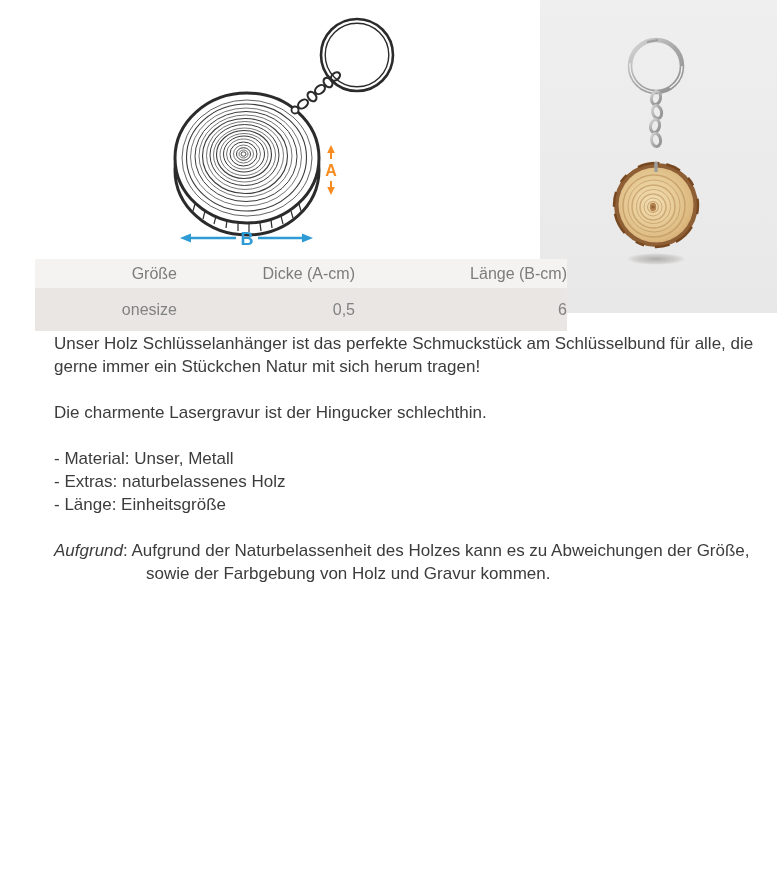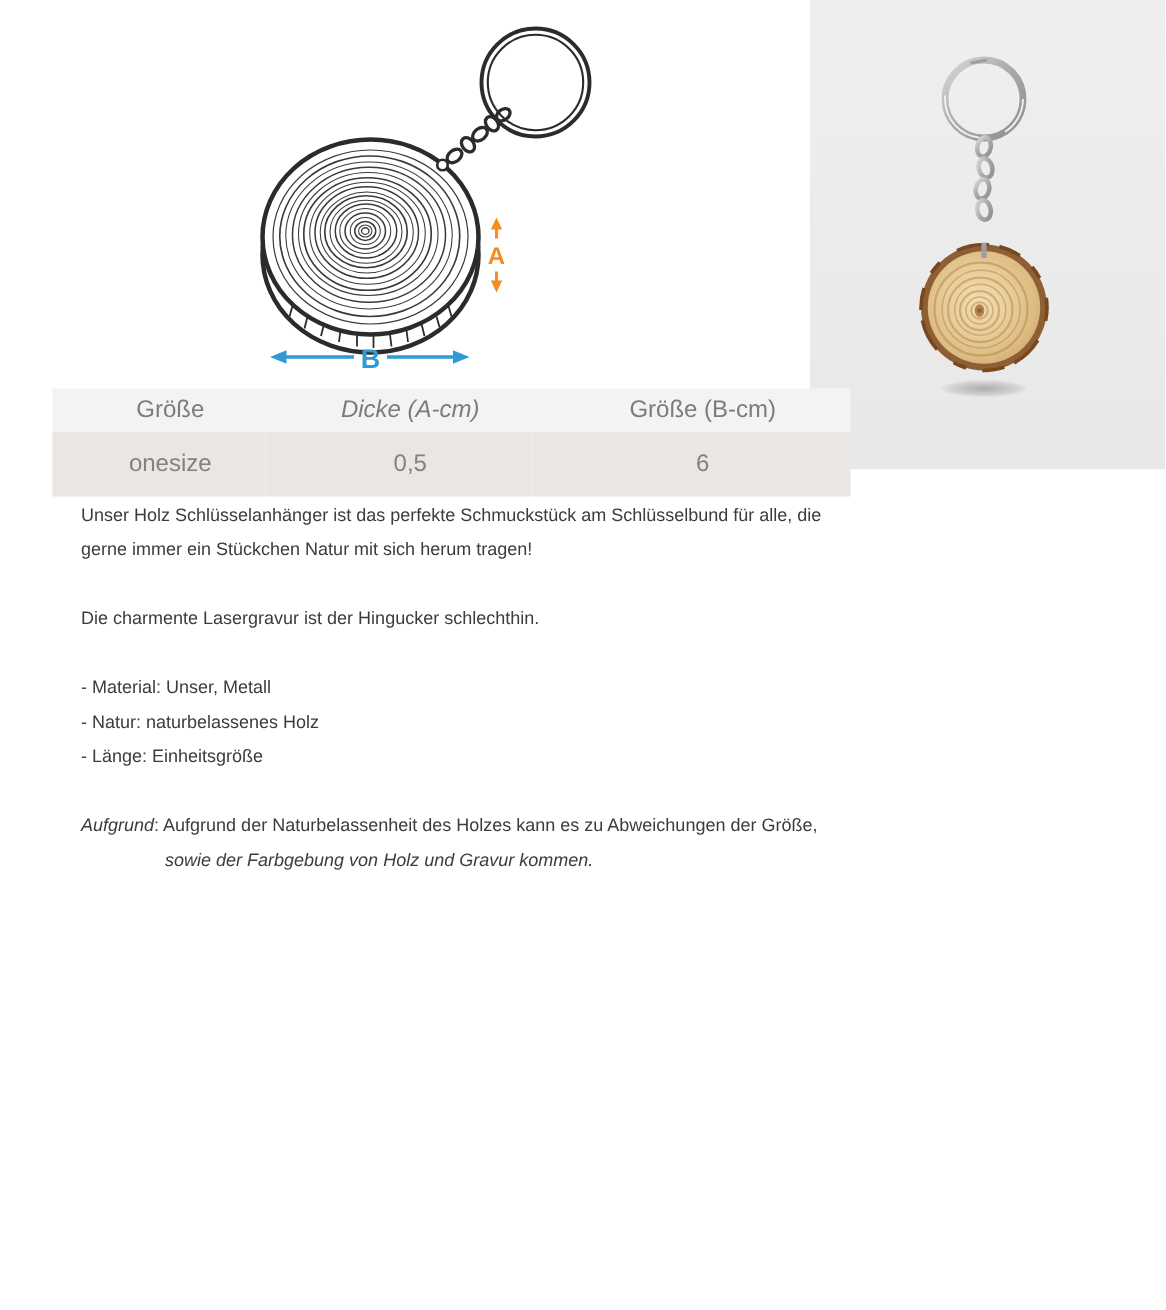--- a/index.html
+++ b/index.html
@@ -11,36 +11,36 @@
   .diagram{position:absolute;left:150px;top:0;width:260px;height:260px;}
   
   .photo{position:absolute;left:540px;top:0;width:237px;height:313px;}
   
   .size-table{
     position:absolute;left:35px;top:259px;width:487px;
     border-collapse:collapse;table-layout:fixed;
     font-size:16px;
   }
   .size-table th,.size-table td{
-    text-align:center;font-weight:normal;padding:0 0 0 15px;vertical-align:middle;
+    text-align:right;font-weight:normal;padding:0 0 0 15px;vertical-align:middle;
   }
   .size-table th{height:29px;background:#f4f3f1;color:#7c7c7c;}
   .size-table td{height:43px;background:#e9e6e3;color:#828282;}
   .size-table .c1{width:127px;}
-  .size-table .c2{width:163px;font-style:italic;}
+  .size-table .c2{width:163px;}
   .size-table .c3{width:197px;}
   
   .description{
     position:absolute;left:54px;top:332px;width:700px;
-    font-size:12px;line-height:23px;color:#3c3c3c;
+    font-size:17px;line-height:23px;color:#3c3c3c;
   }
   .description .block{margin:0 0 23px 0;}
   .description .block:last-child{margin-bottom:0;}
   .italic{font-style:italic;}
-  .note-line2{margin-left:56px;font-style:italic;}
+  .note-line2{margin-left:92px;}
 </style>
 </head>
 <body>
 
 <div class="canvas">
 
   <svg class="diagram" viewBox="0 0 260 260">
 
     <g fill="none" stroke="#2b2b2b">
       <circle cx="207" cy="55" r="36" stroke-width="2.6"></circle>
@@ -176,21 +176,21 @@
 
       <rect x="114.3" y="162" width="3.4" height="10" fill="#9e9e9e"></rect>
     </g>
   </svg>
 
   <table class="size-table">
     <thead>
       <tr>
         <th class="c1">Größe</th>
         <th class="c2">Dicke (A-cm)</th>
-        <th class="c3">Größe (B-cm)</th>
+        <th class="c3">Länge (B-cm)</th>
       </tr>
     </thead>
     <tbody>
       <tr>
         <td>onesize</td>
         <td>0,5</td>
         <td>6</td>
       </tr>
     </tbody>
   </table>
@@ -198,21 +198,21 @@
   <div class="description">
     <div class="block">
       <div>Unser Holz Schlüsselanhänger ist das perfekte Schmuckstück am Schlüsselbund für alle, die</div>
       <div>gerne immer ein Stückchen Natur mit sich herum tragen!</div>
     </div>
 
     <div class="block">Die charmente Lasergravur ist der Hingucker schlechthin.</div>
 
     <div class="block">
       <div>- Material: Unser, Metall</div>
-      <div>- Natur: naturbelassenes Holz</div>
+      <div>- Extras: naturbelassenes Holz</div>
       <div>- Länge: Einheitsgröße</div>
     </div>
 
     <div class="block">
       <div><span class="italic">Aufgrund</span><span>: Aufgrund der Naturbelassenheit des Holzes kann es zu Abweichungen der Größe,</span></div>
       <div class="note-line2">sowie der Farbgebung von Holz und Gravur kommen.</div>
     </div>
   </div>
 
 </div>

